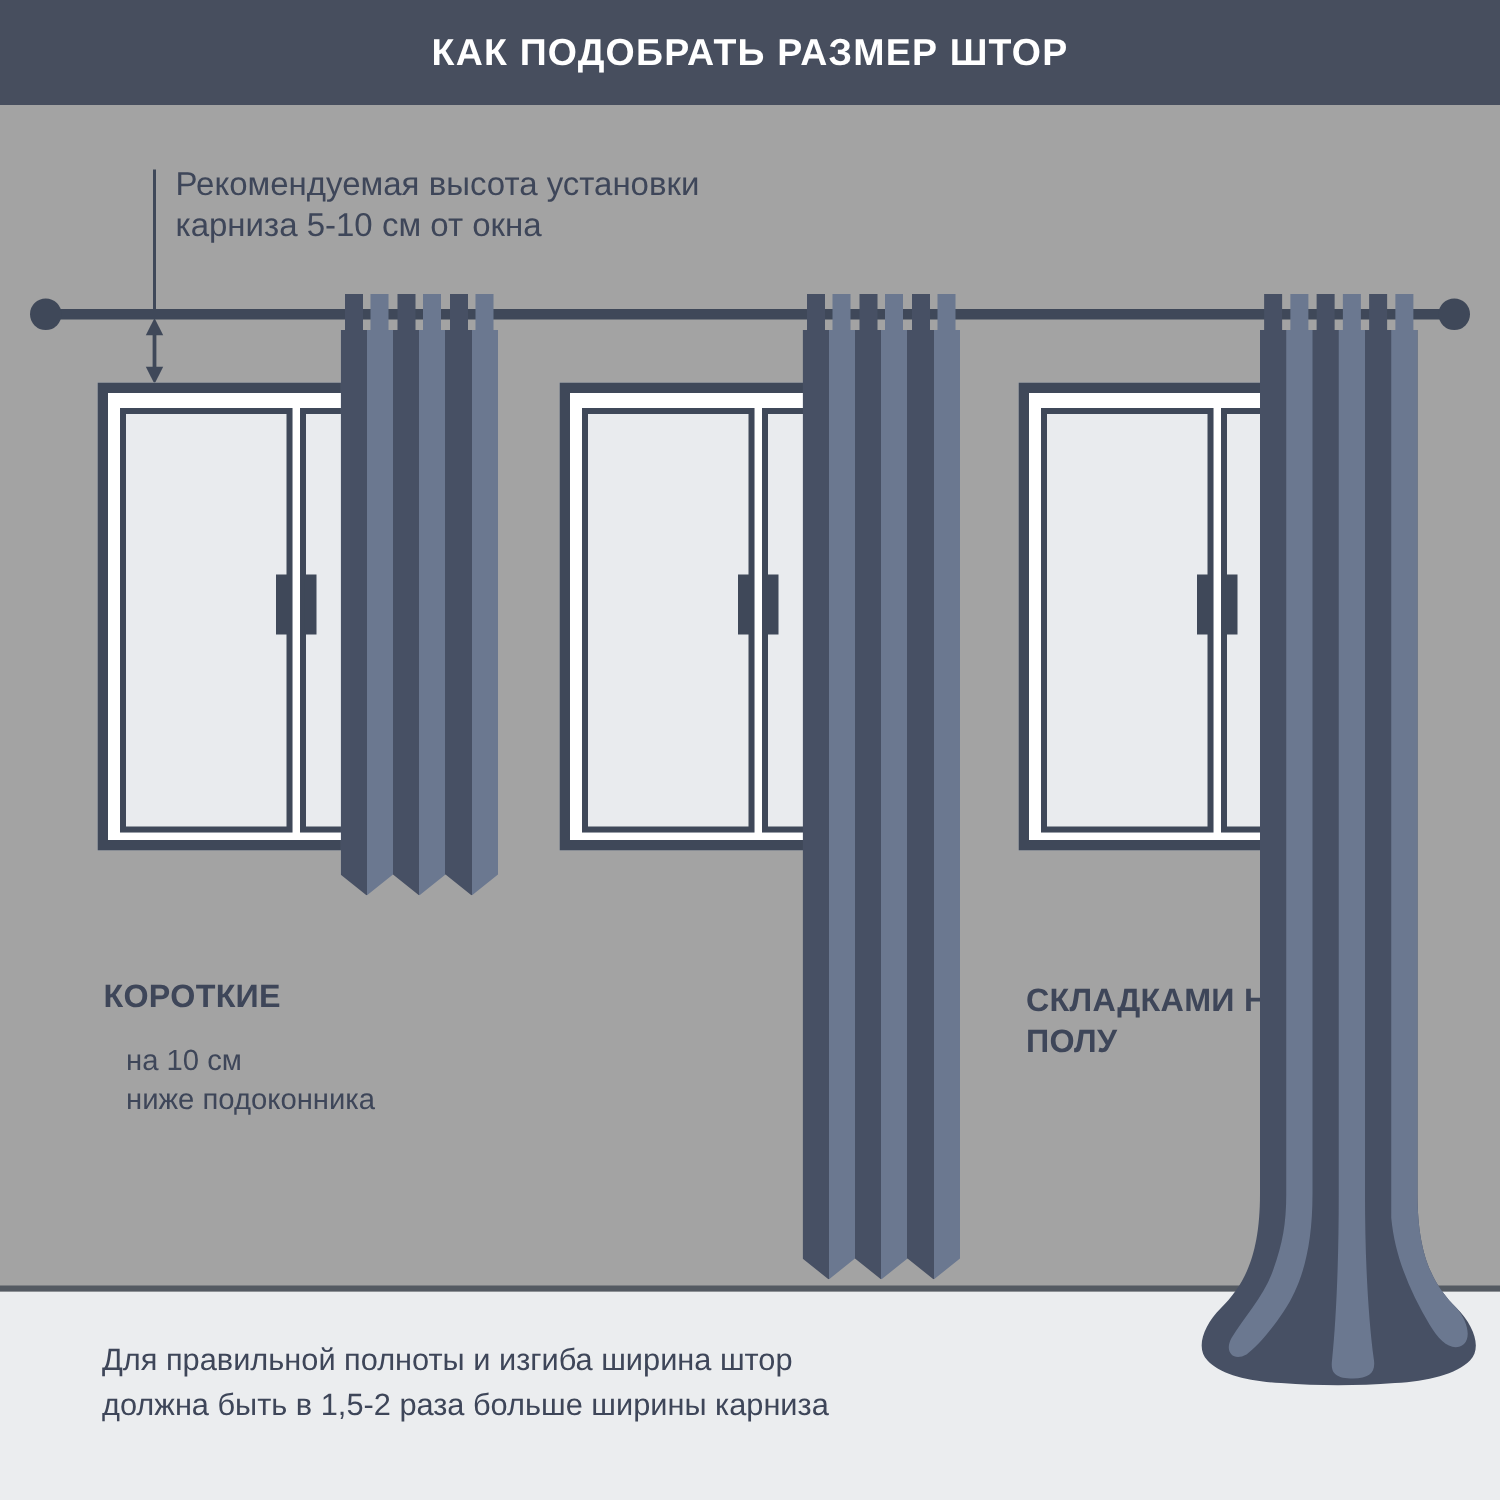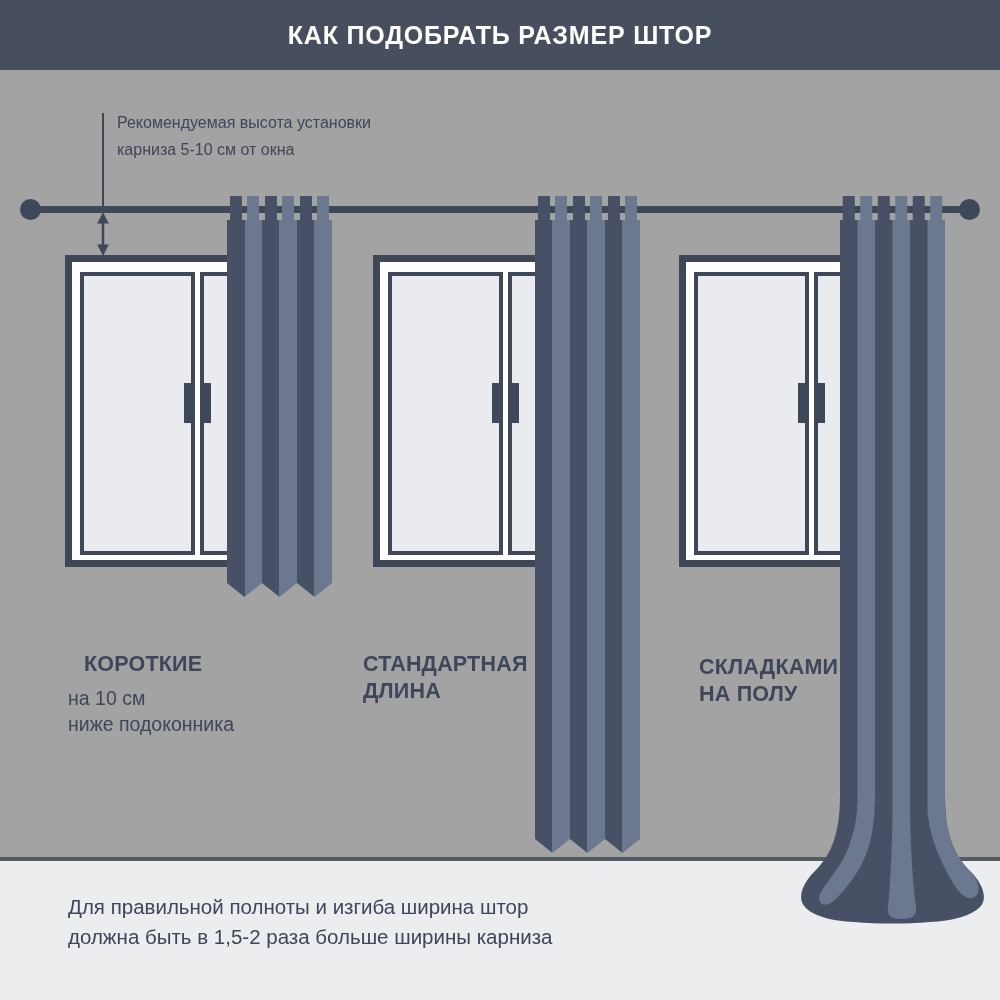--- a/index.html
+++ b/index.html
@@ -6,21 +6,21 @@
   body{font-family:"Liberation Sans","DejaVu Sans",sans-serif;}
   .stage{position:relative;width:1000px;height:1000px;background:#a3a3a3;overflow:hidden;padding-left:23px;}
 
   
   .header{position:absolute;left:0;top:0;width:1000px;height:70px;
     background:var(--header_bg,#474e5e);display:flex;align-items:center;justify-content:center;}
   .header h1{margin:0;color:var(--header_text,#ffffff);font-size:25px;font-weight:700;letter-spacing:.8px;}
 
   
   .annotation{position:absolute;left:117px;top:109px;color:var(--text,#3e4659);
-    font-size:16px;line-height:27px;white-space:pre-line;}
+    font-size:22px;line-height:27px;white-space:pre-line;}
   .pointer-line{position:absolute;left:101.5px;top:113px;width:2.5px;height:97px;background:var(--line,#3f4859);}
   .double-arrow{position:absolute;left:95px;top:212px;}
 
   
   .rod{position:absolute;left:30px;top:206px;width:940px;height:6.5px;background:var(--line,#3f4859);z-index:1;}
   .rod-end{position:absolute;top:199px;width:21px;height:21px;border-radius:50%;background:var(--line,#3f4859);z-index:1;}
   .rod-end.left{left:20px;}
   .rod-end.right{left:959px;}
 
   
@@ -46,22 +46,22 @@
   .c1 .body{height:377px;} .c2 .body{height:633px;}
   .curtain-svg{position:absolute;left:790px;top:196px;z-index:4;}
 
   
   .floor-line{position:absolute;left:0;top:857px;width:1000px;height:4px;background:var(--floor_line,#545a62);z-index:2;}
   .footer{position:absolute;left:0;top:861px;width:1000px;height:139px;background:var(--floor_bg,#ebedef);z-index:1;}
   .footer p{margin:0;padding:31px 40px 0 68px;color:var(--text,#3e4659);font-size:20.5px;line-height:30px;white-space:pre-line;}
 
   
   .size-label{position:absolute;color:var(--text,#3e4659);z-index:2;}
-  .size-label h3{margin:0 0 7px 16px;font-size:21.5px;line-height:27px;font-weight:700;letter-spacing:.2px;}
-  .size-label p{margin:0;font-size:19.5px;line-height:26px;white-space:pre-line;}
+  .size-label h3{margin:0 0 7px 1px;font-size:21.5px;line-height:27px;font-weight:700;letter-spacing:.2px;}
+  .size-label p{margin:16px;font-size:19.5px;line-height:26px;white-space:pre-line;}
   .l1{left:68px;top:651px;width:230px;}
   .l2{left:347px;top:651px;width:180px;}
   .l3{left:683px;top:654px;width:180px;}
 </style>
 </head>
 <body>
 
 <div class="stage">
 
   <div class="header">
@@ -159,19 +159,18 @@
     <p>Для правильной полноты и изгиба ширина штор
 должна быть в 1,5-2 раза больше ширины карниза</p>
   </div>
 
   <div class="size-label l1">
     <h3>КОРОТКИЕ</h3>
     <p>на 10 см
 ниже подоконника</p>
   </div>
   <div class="size-label l2">
-    <h3>СТАНДАРТНАЯ ДЛИНА</h3>
   </div>
   <div class="size-label l3">
     <h3>СКЛАДКАМИ НА ПОЛУ</h3>
   </div>
 
 </div>
 
 </body></html>

